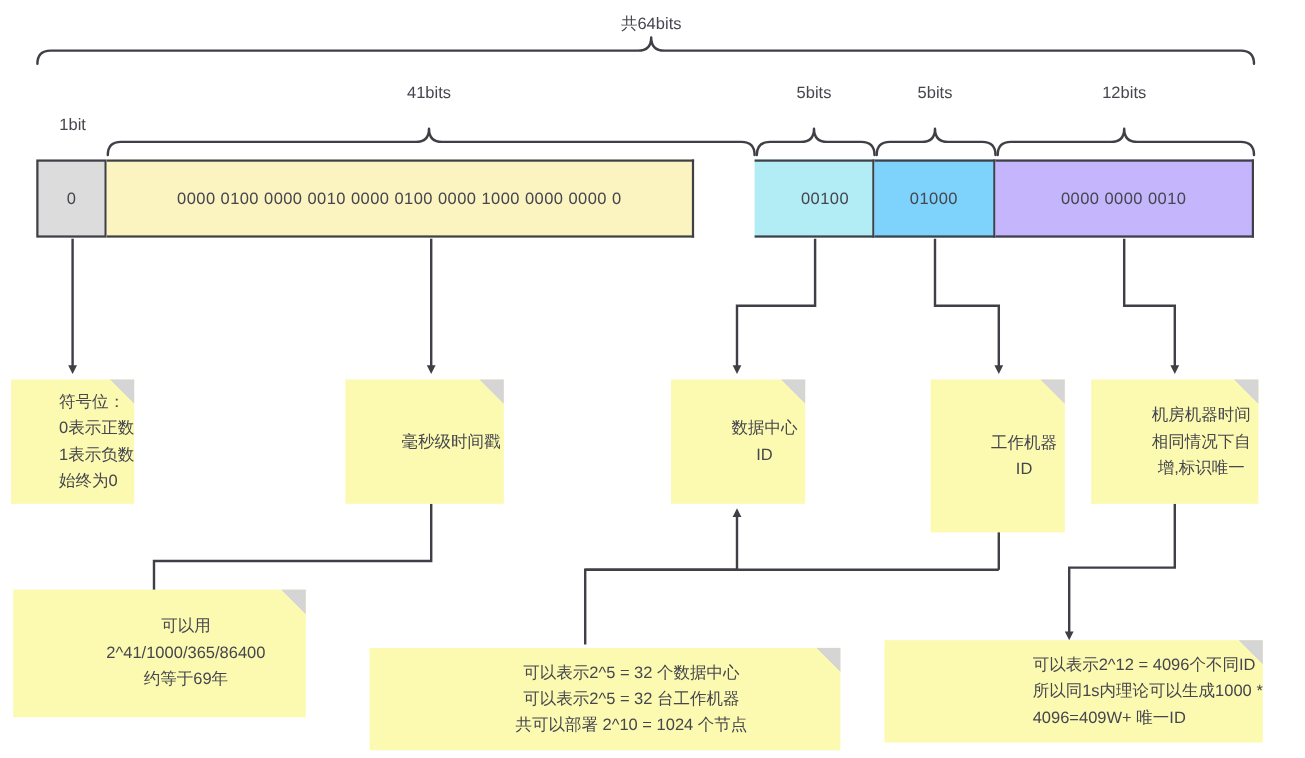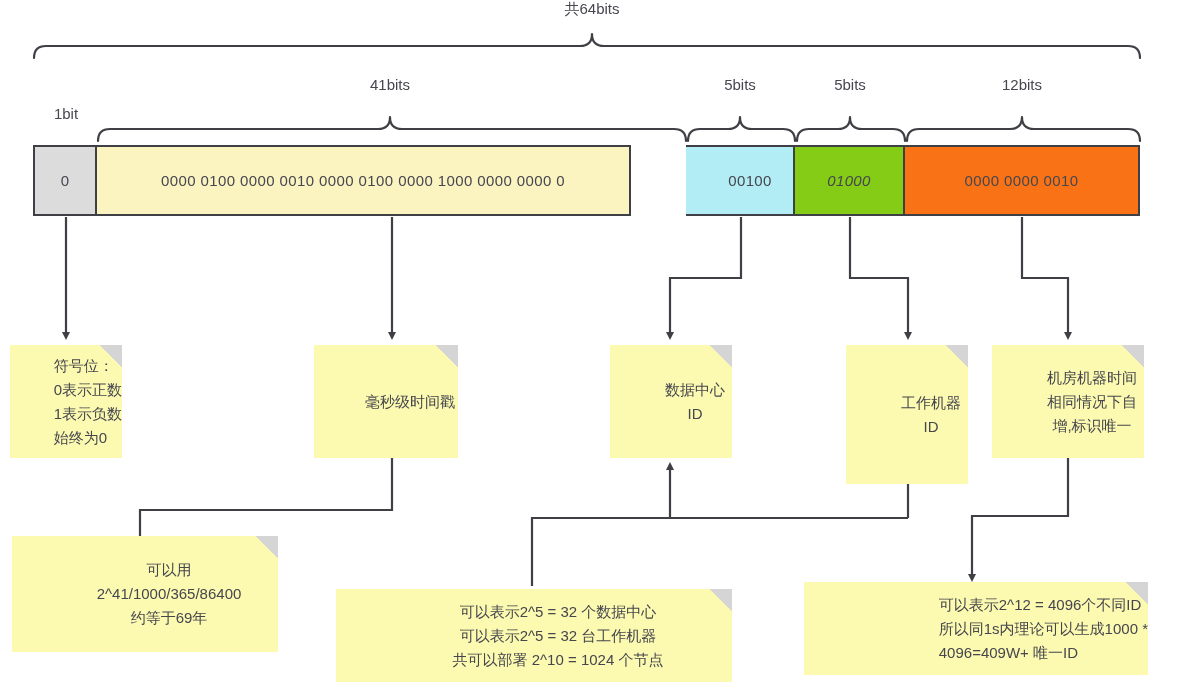--- a/index.html
+++ b/index.html
@@ -79,37 +79,37 @@
 
       <path d="M532,586 L532,518 L670,518 L670,466" marker-end="url(#arwu)"></path>
 
       <path d="M908,518 L908,466" marker-end="url(#arwu)"></path>
       <path d="M532,518 L908,518"></path>
 
       <path d="M1068,458 L1068,516 L972,516 L972,578" marker-end="url(#arw)"></path>
     </g>
   </svg>
 
-  <div class="blabel" style="left:522px;top:0;width:140px;">共64bits</div>
+  <div class="blabel" style="left:522px;top:12px;width:140px;">共64bits</div>
 
   <div class="blabel" style="left:27px;top:105px;width:78px;">1bit</div>
 
   <div class="blabel" style="left:330px;top:76px;width:120px;">41bits</div>
 
   <div class="blabel" style="left:700px;top:76px;width:80px;">5bits</div>
 
   <div class="blabel" style="left:810px;top:76px;width:80px;">5bits</div>
 
   <div class="blabel" style="left:972px;top:76px;width:100px;">12bits</div>
 
   <div class="bar seg-sign" style="background: rgb(220, 220, 220);">0</div>
   <div class="bar seg-time" style="background: rgb(251, 243, 192);">0000 0100 0000 0010 0000 0100 0000 1000 0000 0000 0</div>
   <div class="bar seg-dc" style="background: rgb(178, 236, 245);">00100</div>
-  <div class="bar seg-worker" style="background: #84cc16; font-style: italic;">01000</div>
-  <div class="bar seg-seq" style="background: #f97316;">0000 0000 0010</div>
+  <div class="bar seg-worker" style="background: #7dd3fc;">01000</div>
+  <div class="bar seg-seq" style="background: #c4b5fd;">0000 0000 0010</div>
 
   <div class="note left-align" style="left:10px;top:345px;width:112px;height:113px;">
     <span class="fold"></span>
     <span>符号位：
 0表示正数
 1表示负数
 始终为0</span>
   </div>
 
   <div class="note" style="left:314px;top:345px;width:144px;height:113px;">
@@ -134,21 +134,21 @@
 增,标识唯一</span>
   </div>
 
   <div class="note" style="left:12px;top:536px;width:266px;height:116px;">
     <span class="fold"></span>
     <span>可以用
 2^41/1000/365/86400
 约等于69年</span>
   </div>
 
-  <div class="note" style="left:336px;top:589px;width:396px;height:93px;">
+  <div class="note" style="left:336px;top:589px;width:428px;height:93px;">
     <span class="fold"></span>
     <span>可以表示2^5 = 32 个数据中心
 可以表示2^5 = 32 台工作机器
 共可以部署 2^10 = 1024 个节点</span>
   </div>
 
   <div class="note left-align" style="left:804px;top:582px;width:344px;height:93px;">
     <span class="fold"></span>
     <span>可以表示2^12 = 4096个不同ID
 所以同1s内理论可以生成1000 *

